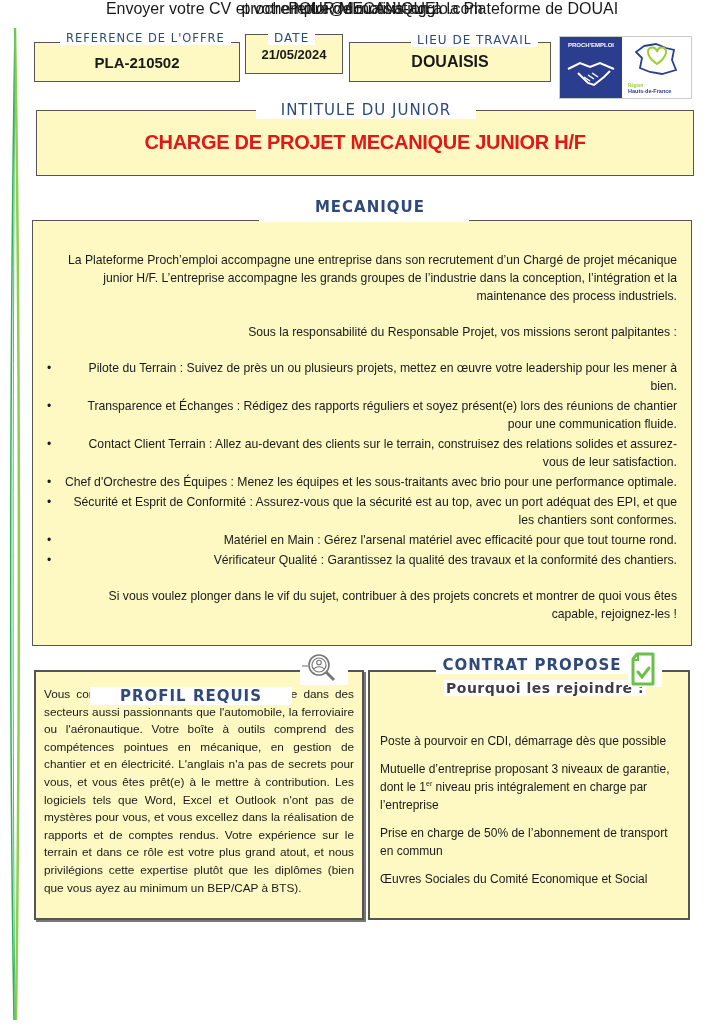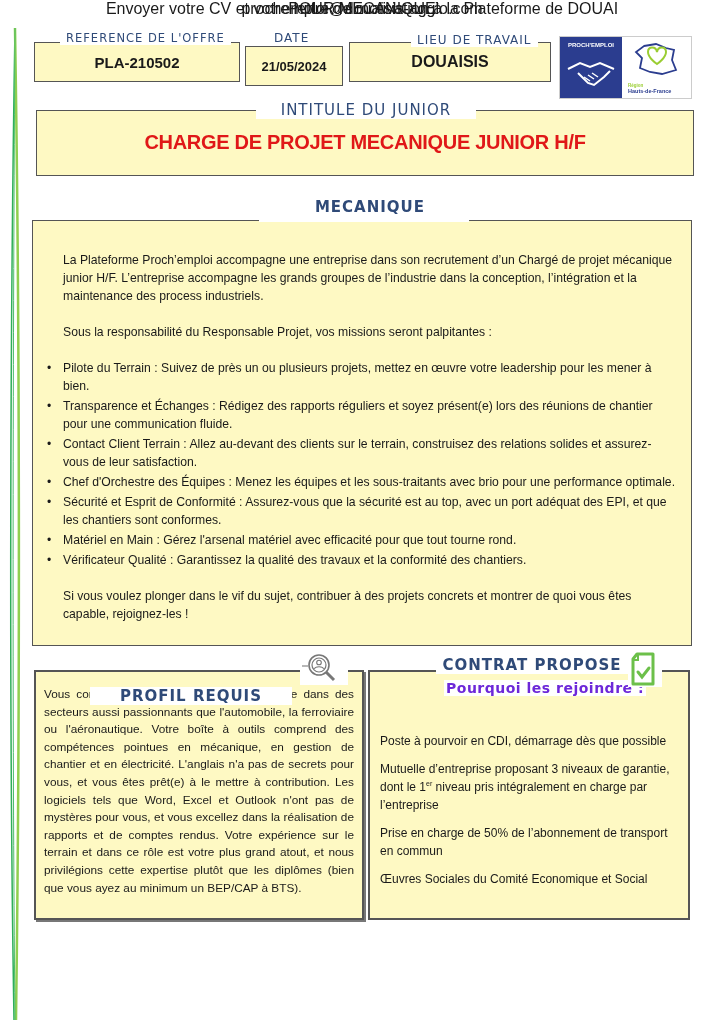--- a/index.html
+++ b/index.html
@@ -15,21 +15,21 @@
   .title-text { position: absolute; left: 0; right: 0; top: 20px; text-align: center; color: #e01818; font-weight: bold; font-size: 20px; letter-spacing: -0.3px; font-family: "Liberation Sans Narrow", "Liberation Sans", sans-serif; }
 
   .desc-body { position: absolute; left: 30px; right: 14px; top: 30px; font-size: 12.2px; line-height: 18px; color: #1a1a1a; }
   .desc-body p { margin: 0 0 18px 0; }
   .desc-body ul { margin: 0 0 18px 0; padding-left: 0; list-style: none; }
   .desc-body li { position: relative; padding-left: 0; margin: 0 0 2px 0; }
   .desc-body li .bullet { position: absolute; left: -16px; top: 0; }
 
   .profil-body { position: absolute; left: 8px; right: 8px; top: 14px; font-size: 11.8px; line-height: 17.6px; text-align: justify; }
 
-  .contrat-sub { position: absolute; color: #6d28d9; font-family: "DejaVu Sans", sans-serif; font-weight: bold; font-size: 14px; letter-spacing: 0.5px; }
+  .contrat-sub { position: absolute; color: #404040; font-family: "DejaVu Sans", sans-serif; font-weight: bold; font-size: 14px; letter-spacing: 0.5px; }
   .contrat-body { position: absolute; left: 10px; right: 8px; top: 60px; font-size: 12px; line-height: 18px; }
   .contrat-body p { margin: 0 0 10px 0; }
   sup { font-size: 7px; line-height: 0; }
 
   .footer { position: absolute; left: 0; width: 724px; text-align: center; font-family: "Liberation Sans", sans-serif; }
 
   .logo { position: absolute; left: 559px; top: 36px; width: 133px; height: 63px; border: 1px solid #ccc; box-sizing: border-box; display: flex; }
   .logo .l-left { width: 62px; background: #2b3d8f; position: relative; }
   .logo .l-right { flex: 1; background: #fff; position: relative; }
   .logo .l-brand { position: absolute; top: 5px; left: 0; right: 0; text-align: center; color: #fff; font-size: 6px; font-weight: bold; }
@@ -42,21 +42,21 @@
   <path d="M7 0 C2 300, 1 700, 6 992" stroke="#2fae5a" stroke-width="1.5" fill="none"></path>
   <path d="M7 0 C12 300, 12 700, 8 992" stroke="#8fcf4f" stroke-width="2.5" fill="none"></path>
   <path d="M7 0 C5 300, 4 700, 7 992" stroke="#4cbd6a" stroke-width="1" fill="none"></path>
 </svg>
 
 <div class="box" style="left:34px; top:42px; width:206px; height:40px;">
   <div class="hdr-val" style="top:11px;">PLA-210502</div>
 </div>
 <div class="legend" style="left:60px; top:31px; font-size:11.5px;">REFERENCE DE L'OFFRE</div>
 
-<div class="box" style="left:245px; top:46px; width:98px; height:40px;">
+<div class="box" style="left:245px; top:34px; width:98px; height:40px;">
   <div class="hdr-val" style="top:12px; font-size:13px;">21/05/2024</div>
 </div>
 <div class="legend" style="left:268px; top:31px; font-size:12px;">DATE</div>
 
 <div class="box" style="left:349px; top:42px; width:202px; height:40px;">
   <div class="hdr-val" style="top:10px; font-size:16px;">DOUAISIS</div>
 </div>
 <div class="legend" style="left:386px; top:33px; font-size:12px;margin-left:25px;">LIEU DE TRAVAIL</div>
 
 <div class="logo">
@@ -79,21 +79,21 @@
     </div>
   </div>
 </div>
 
 <div class="box" style="left:36px; top:110px; width:658px; height:66px;">
   <div class="title-text">CHARGE DE PROJET MECANIQUE JUNIOR H/F</div>
 </div>
 <div class="legend" style="left:256px; top:101px; width:200px; font-size:15px; padding:0 10px;">INTITULE DU JUNIOR</div>
 
 <div class="legend" style="left:260px; top:198px; width:200px; font-size:15px; padding:0 10px; font-weight:bold; background:transparent;">MECANIQUE</div>
-<div class="box" style="left:32px; top:220px; width:660px; height:426px;">
+<div class="box" style="left:32px; top:220px; width:660px; height:426px;text-align:right;">
   <div style="position:absolute; left:226px; top:-2px; width:210px; height:3px; background:#fff;"></div>
   <div class="desc-body">
     <p>La Plateforme Proch’emploi accompagne une entreprise dans son recrutement d’un Chargé de projet mécanique junior H/F. L’entreprise accompagne les grands groupes de l’industrie dans la conception, l’intégration et la maintenance des process industriels.</p>
     <p>Sous la responsabilité du Responsable Projet, vos missions seront palpitantes :</p>
     <ul>
       <li><span class="bullet">•</span><span>Pilote du Terrain : Suivez de près un ou plusieurs projets, mettez en œuvre votre leadership pour les mener à bien.</span></li>
       <li><span class="bullet">•</span><span>Transparence et Échanges : Rédigez des rapports réguliers et soyez présent(e) lors des réunions de chantier pour une communication fluide.</span></li>
       <li><span class="bullet">•</span><span>Contact Client Terrain : Allez au-devant des clients sur le terrain, construisez des relations solides et assurez-vous de leur satisfaction.</span></li>
       <li><span class="bullet">•</span><span>Chef d'Orchestre des Équipes : Menez les équipes et les sous-traitants avec brio pour une performance optimale.</span></li>
       <li><span class="bullet">•</span><span>Sécurité et Esprit de Conformité : Assurez-vous que la sécurité est au top, avec un port adéquat des EPI, et que les chantiers sont conformes.</span></li>

